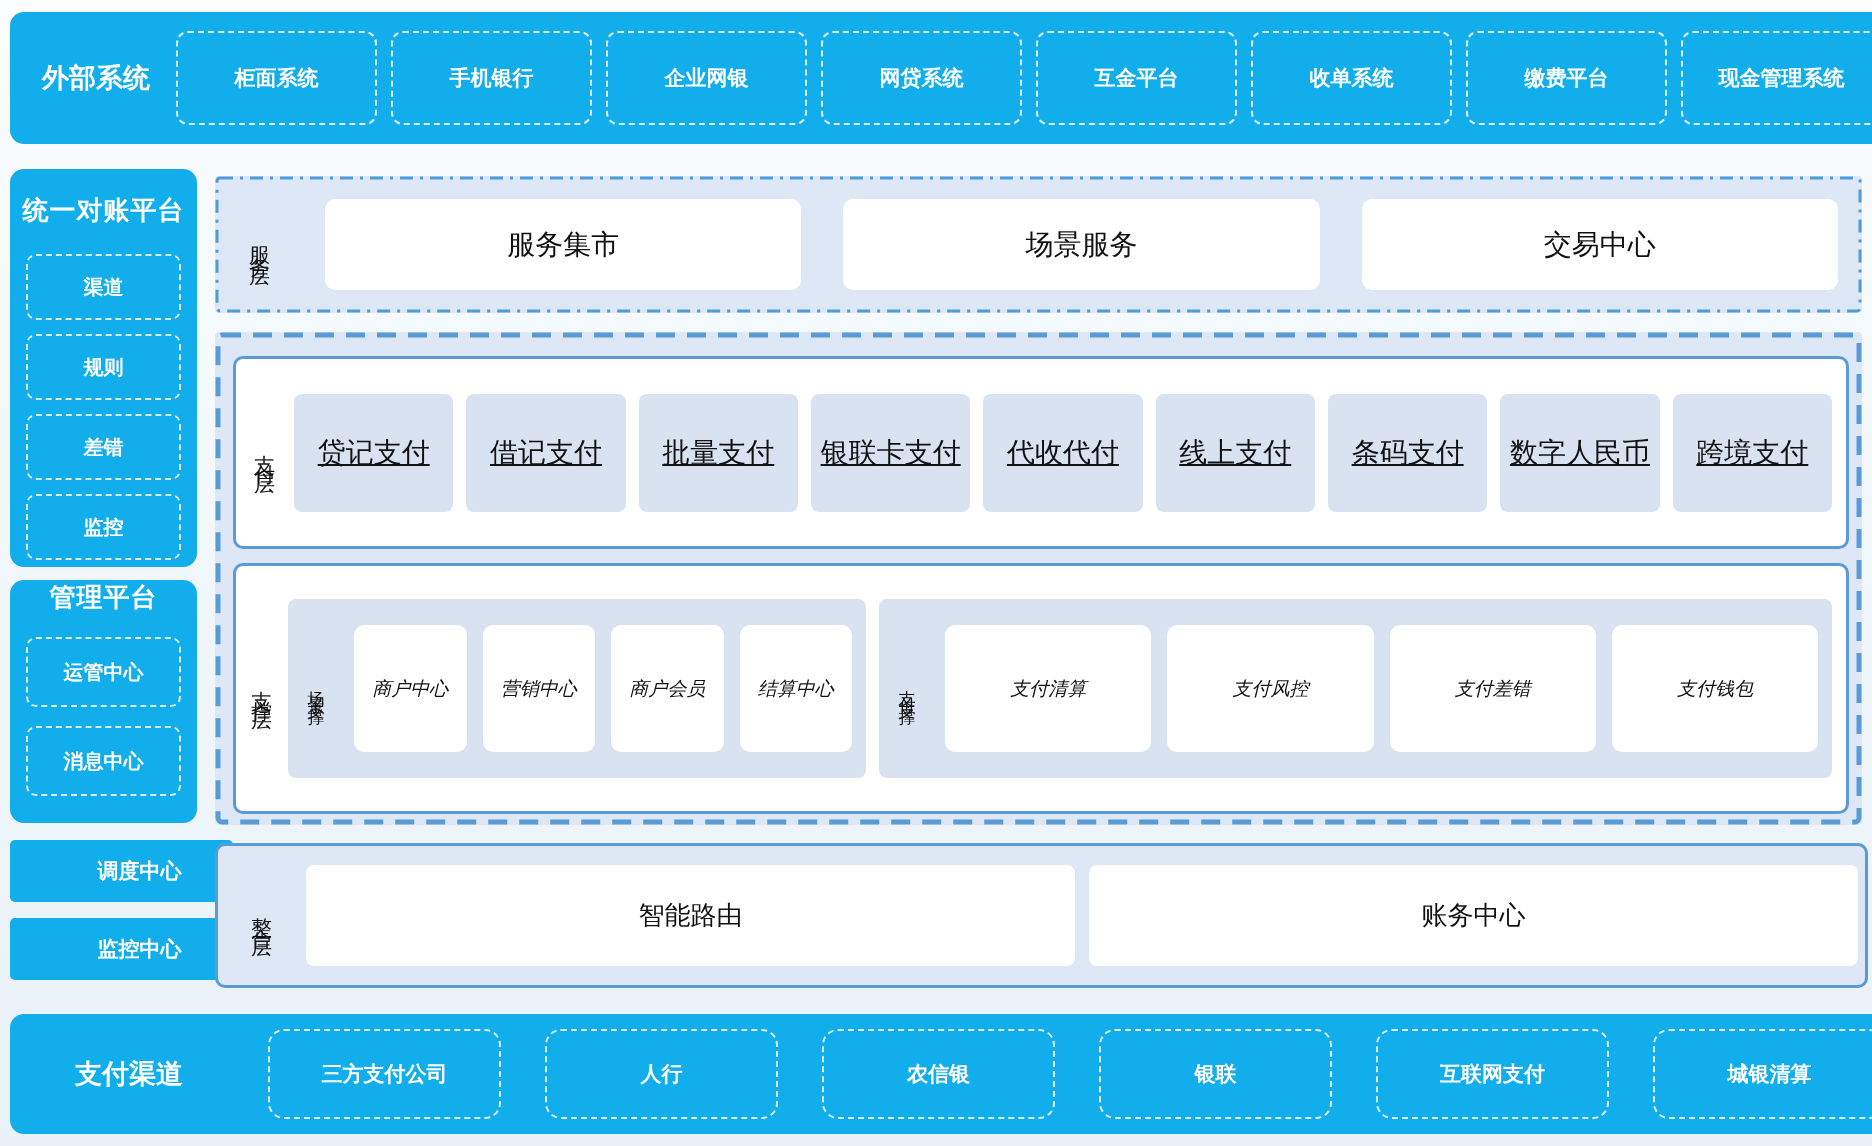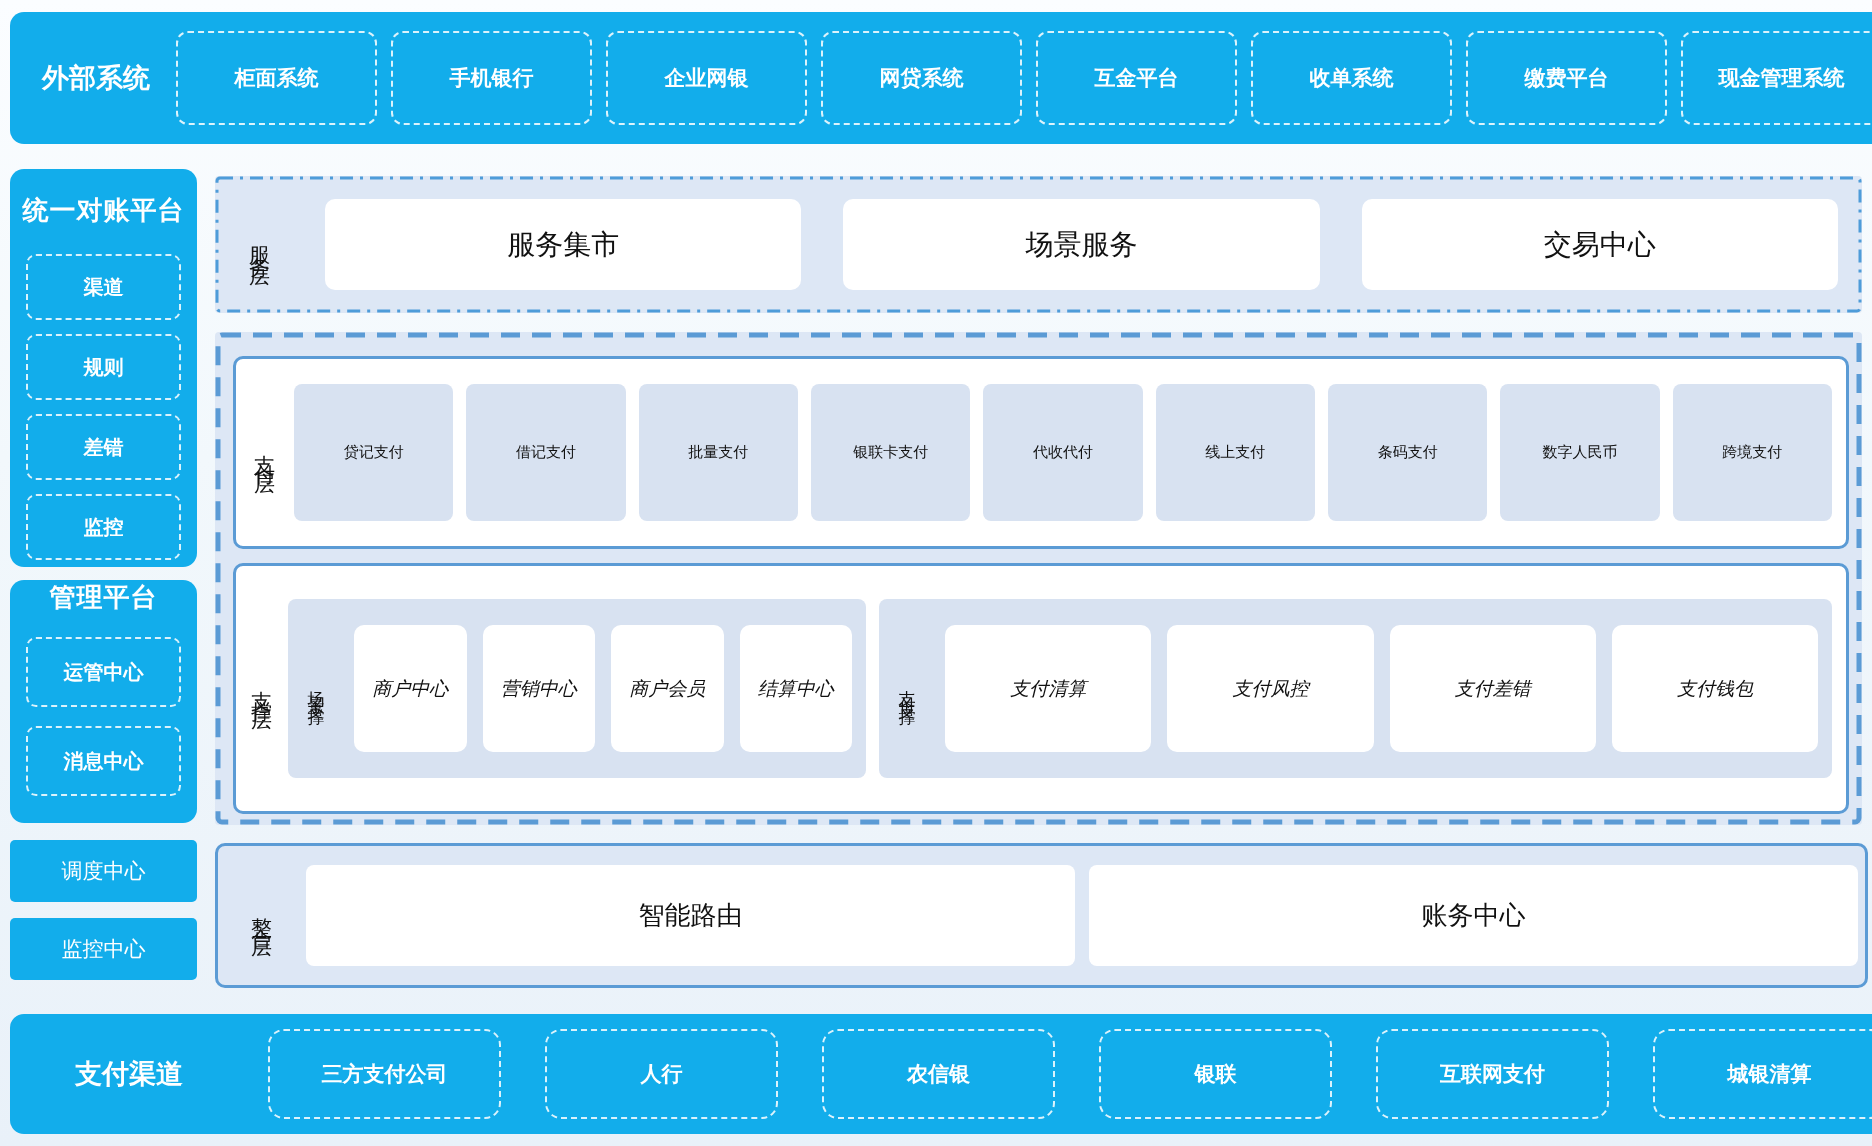--- a/index.html
+++ b/index.html
@@ -37,21 +37,21 @@
   .lc1 .lc-title{padding-top:24px;}
   .lc1 .lc-items{margin-top:26px;gap:14px;}
   .lc1 .lc-item{height:62px;}
   .lc2{top:580px;height:243px;}
   .lc2 .lc-title{}
   .lc2 .lc-items{margin-top:22px;gap:19px;}
   .lc2 .lc-item{height:66px;}
   .lc-solid{
     left:10px;width:187px;height:62px;background:#12ADEB;border-radius:5px;
     display:flex;align-items:center;justify-content:center;
-    color:#fff;font-weight:normal;font-size:21px;
+    color:#fff;font-weight:bold;font-size:21px;padding-left:36px;
   }
   .lc-solid.s1{top:840px;}
   .lc-solid.s2{top:918px;}
   
   .lite-panel{background:#DDE7F5;}
   .panel-svg{position:absolute;inset:0;pointer-events:none;}
   .row{position:relative;display:flex;align-items:center;height:100%;}
   .vlabel-col{flex:0 0 auto;display:flex;align-items:center;justify-content:center;height:100%;}
   .vlabel{
     writing-mode:vertical-lr;text-orientation:upright;
@@ -70,21 +70,21 @@
     position:absolute;background:#fff;border:3px solid #5B9BD5;border-radius:10px;
     display:flex;align-items:center;
   }
   .pay{left:18px;top:24px;width:1610px;height:187px;}
   .pay .vlabel-col{width:58px;}
   .pay .boxes{flex:1;display:flex;gap:13px;margin-right:14px;}
   .lite-box{
     background:#D8E2F1;border-radius:8px;display:flex;align-items:center;justify-content:center;
     color:#111;
   }
-  .pay .lite-box{flex:1;height:137px;font-size:15px;}
+  .pay .lite-box{flex:1;height:118px;font-size:28px;text-decoration:underline;}
   .support{left:18px;top:231px;width:1610px;height:245px;}
   .support .vlabel-col{width:52px;}
   .support .groups{flex:1;display:flex;gap:13px;margin-right:14px;align-items:center;}
   .group{
     background:#D8E2F1;border-radius:8px;height:179px;
     display:flex;align-items:center;gap:16px;padding:0 14px 0 6px;
   }
   .group.g1{width:558px;flex:0 0 auto;}
   .group.g2{flex:1;}
   .g-label-col{flex:0 0 auto;width:44px;display:flex;align-items:center;justify-content:center;height:100%;}

